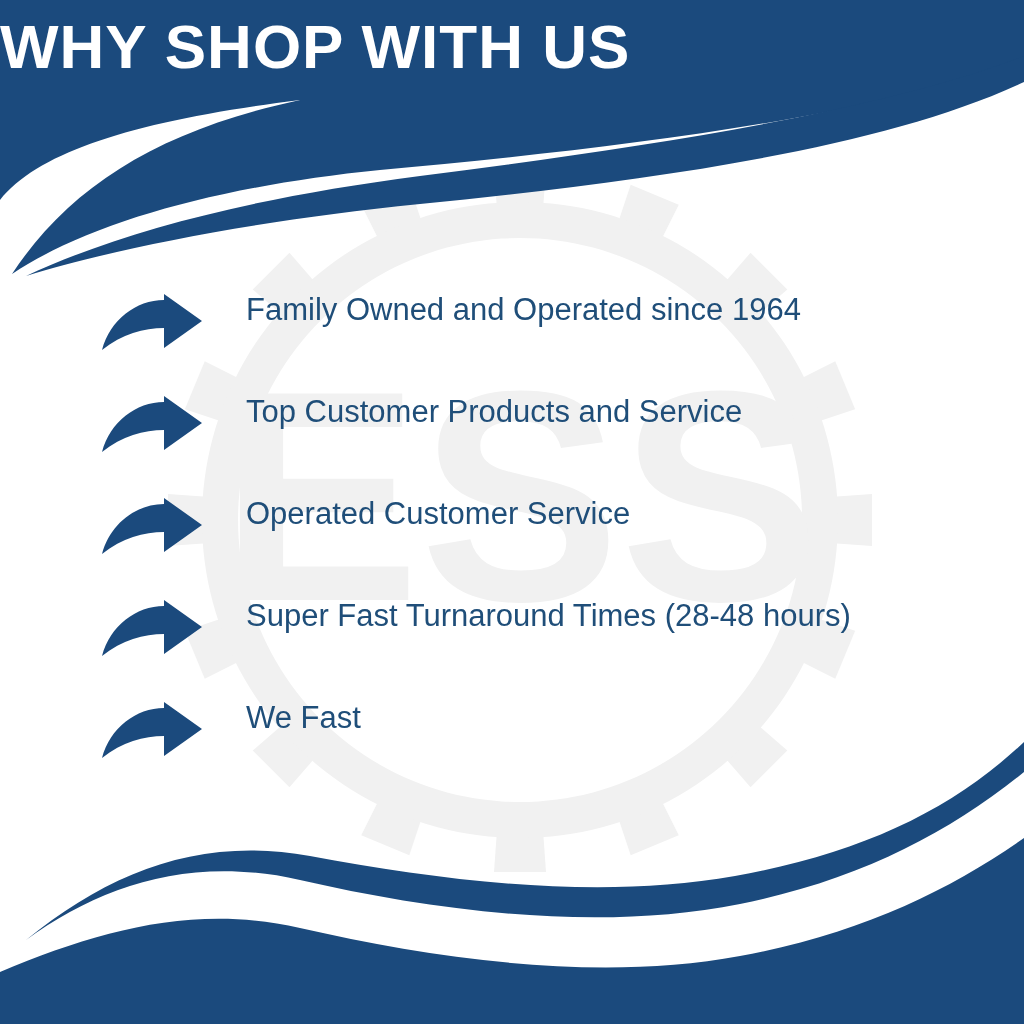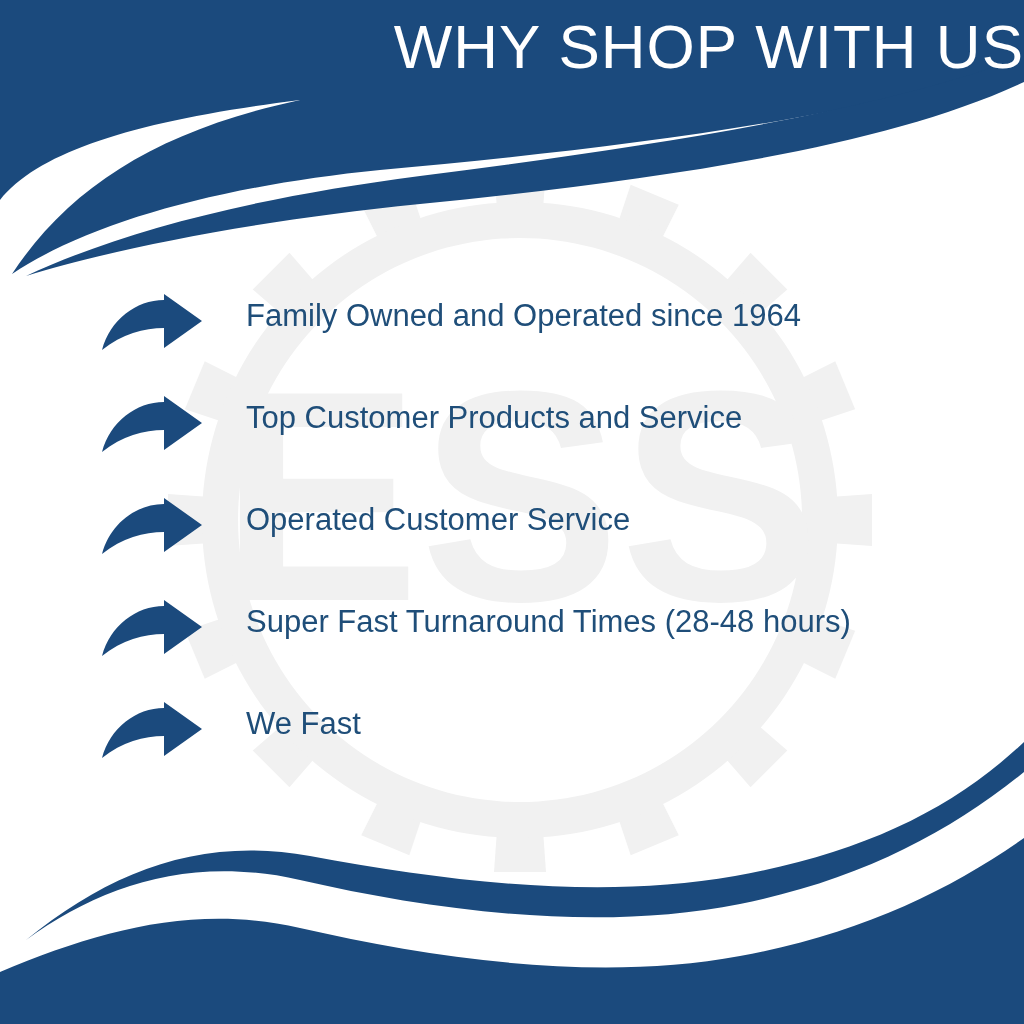--- a/index.html
+++ b/index.html
@@ -35,24 +35,24 @@
     height: 1024px;
     pointer-events: none;
   }
 
   
   .header-title {
     position: absolute;
     left: 0;
     top: 14px;
     width: 1024px;
-    text-align: right;
+    text-align: left;
     color: #ffffff;
     font-size: 62px;
-    font-weight: normal;
+    font-weight: bold;
     letter-spacing: 1px;
     line-height: 1.05;
     white-space: nowrap;
   }
 
   
   .benefits {
     position: absolute;
     left: 100px;
     top: 292px;
@@ -66,21 +66,21 @@
   }
   .arrow-icon {
     flex: 0 0 auto;
     width: 104px;
     height: 62px;
     margin-top: 2px;
   }
   .benefit-label {
     flex: 1 1 auto;
     margin-left: 42px;
-    margin-top: 6px;
+    margin-top: 0;
     color: #1f4e79;
     font-size: 31px;
     font-weight: normal;
     line-height: 1.15;
     white-space: nowrap;
   }
 </style>
 </head>
 <body>
 

